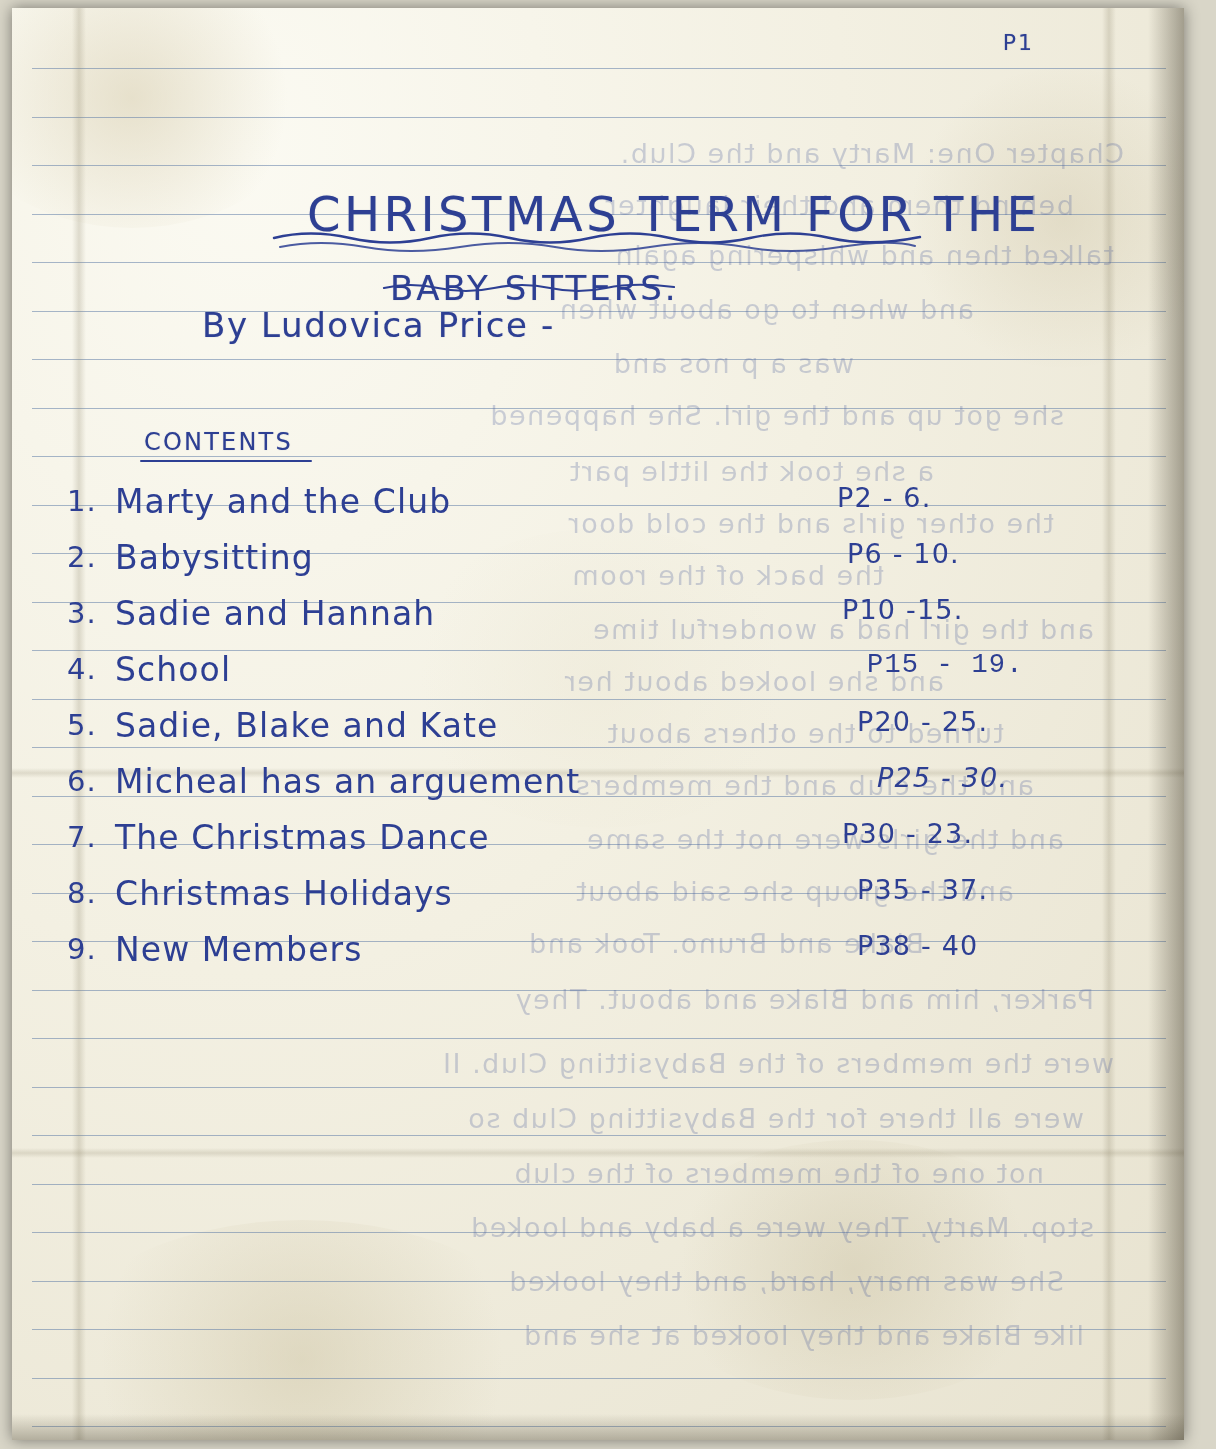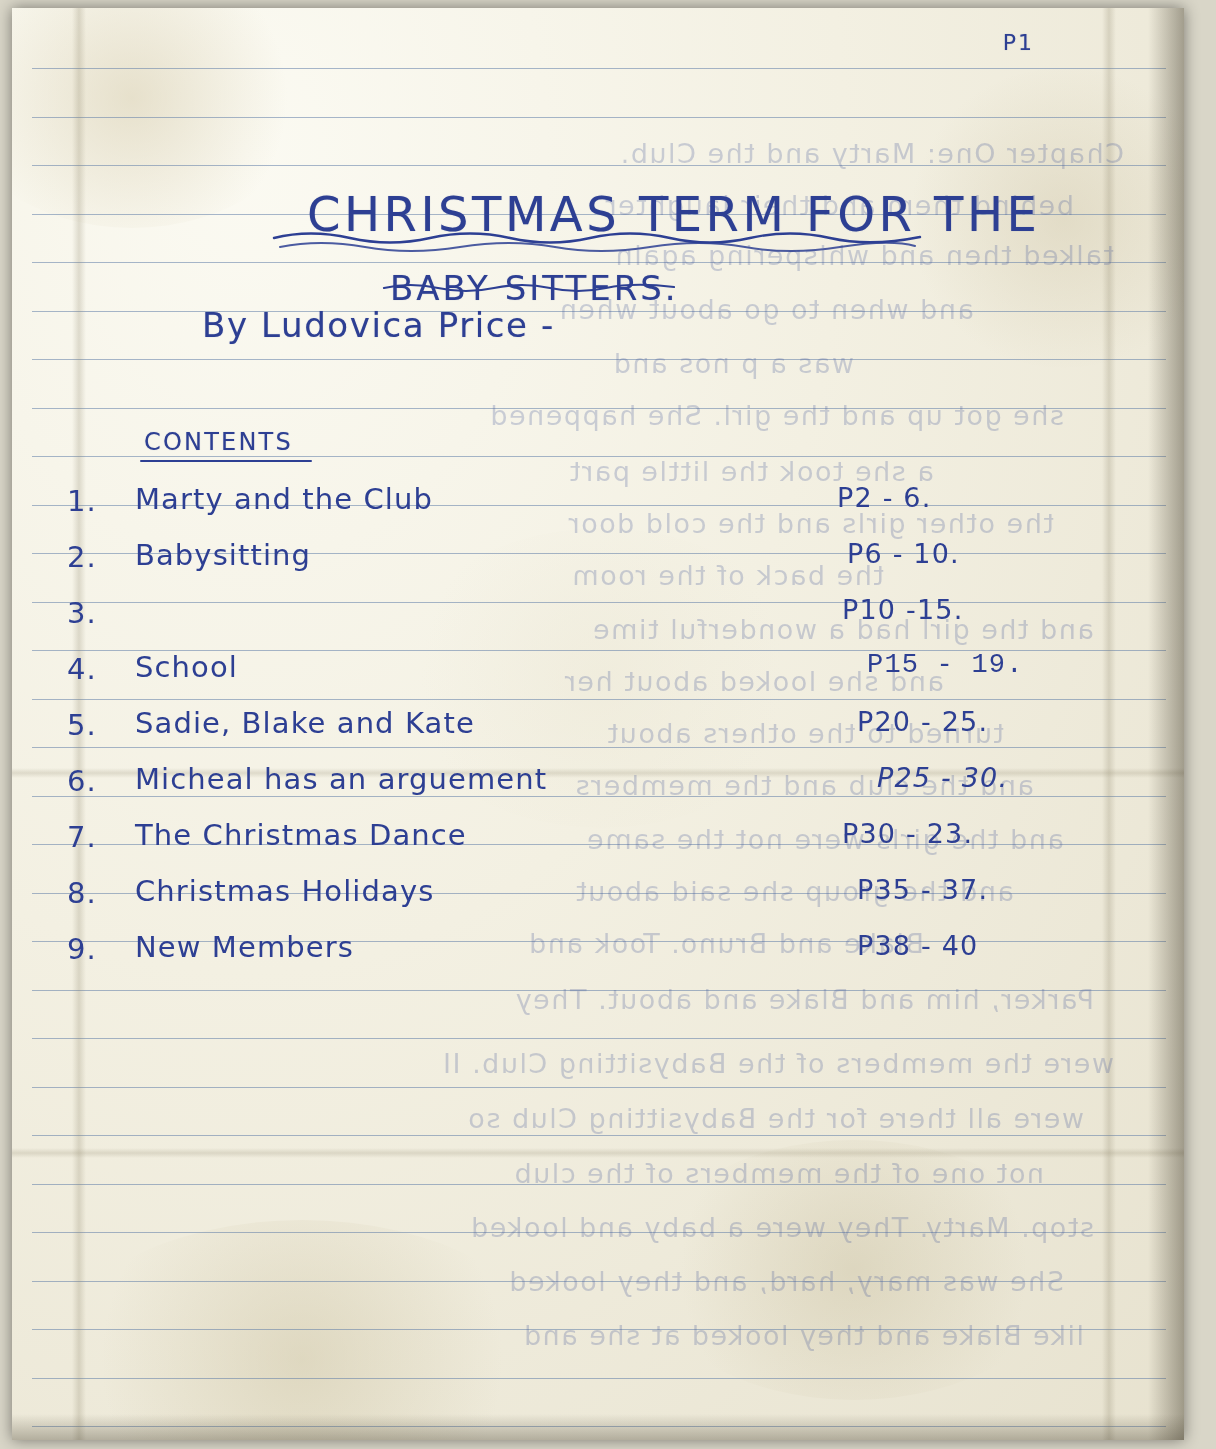--- a/index.html
+++ b/index.html
@@ -165,23 +165,23 @@
   }
   .toc-num {
     position: absolute;
     left: 0;
     top: 6px;
     font-size: 29px;
     letter-spacing: 1px;
   }
   .toc-title {
     position: absolute;
-    left: 68px;
+    left: 48px;
     top: 4px;
-    font-size: 29px;
+    font-size: 33px;
     letter-spacing: 1.1px;
     white-space: nowrap;
   }
   .toc-dots {
     position: absolute;
     top: 26px;
     height: 14px;
     overflow: hidden;
     color: #2d3f93;
     font-size: 26px;
@@ -316,20 +316,21 @@
           <span class="toc-pages" style="left: 770px;">P2 - 6.</span>
         </div>
         <div class="toc-row">
           <span class="toc-num">2.</span>
           <span class="toc-title">Babysitting</span>
           <span class="toc-dots" style="left: 245px; width: 525px;">. . . . . . . . . . . . . . . . . . . .</span>
           <span class="toc-pages" style="left: 780px;">P6 - 10.</span>
         </div>
         <div class="toc-row">
           <span class="toc-num">3.</span>
+          <span class="toc-title">Sadie and Hannah</span>
           <span class="toc-dots" style="left: 345px; width: 420px;">. . . . . . . . . . . . . .</span>
           <span class="toc-pages" style="left: 775px;">P10 -15.</span>
         </div>
         <div class="toc-row">
           <span class="toc-num">4.</span>
           <span class="toc-title">School</span>
           <span class="toc-dots" style="left: 185px; width: 580px;">. . . . . . . . . . . . . . . . . . . . . . .</span>
           <span class="toc-pages" style="left: 800px; font-family: Liberation Mono, monospace;">P15 - 19.</span>
         </div>
         <div class="toc-row">

